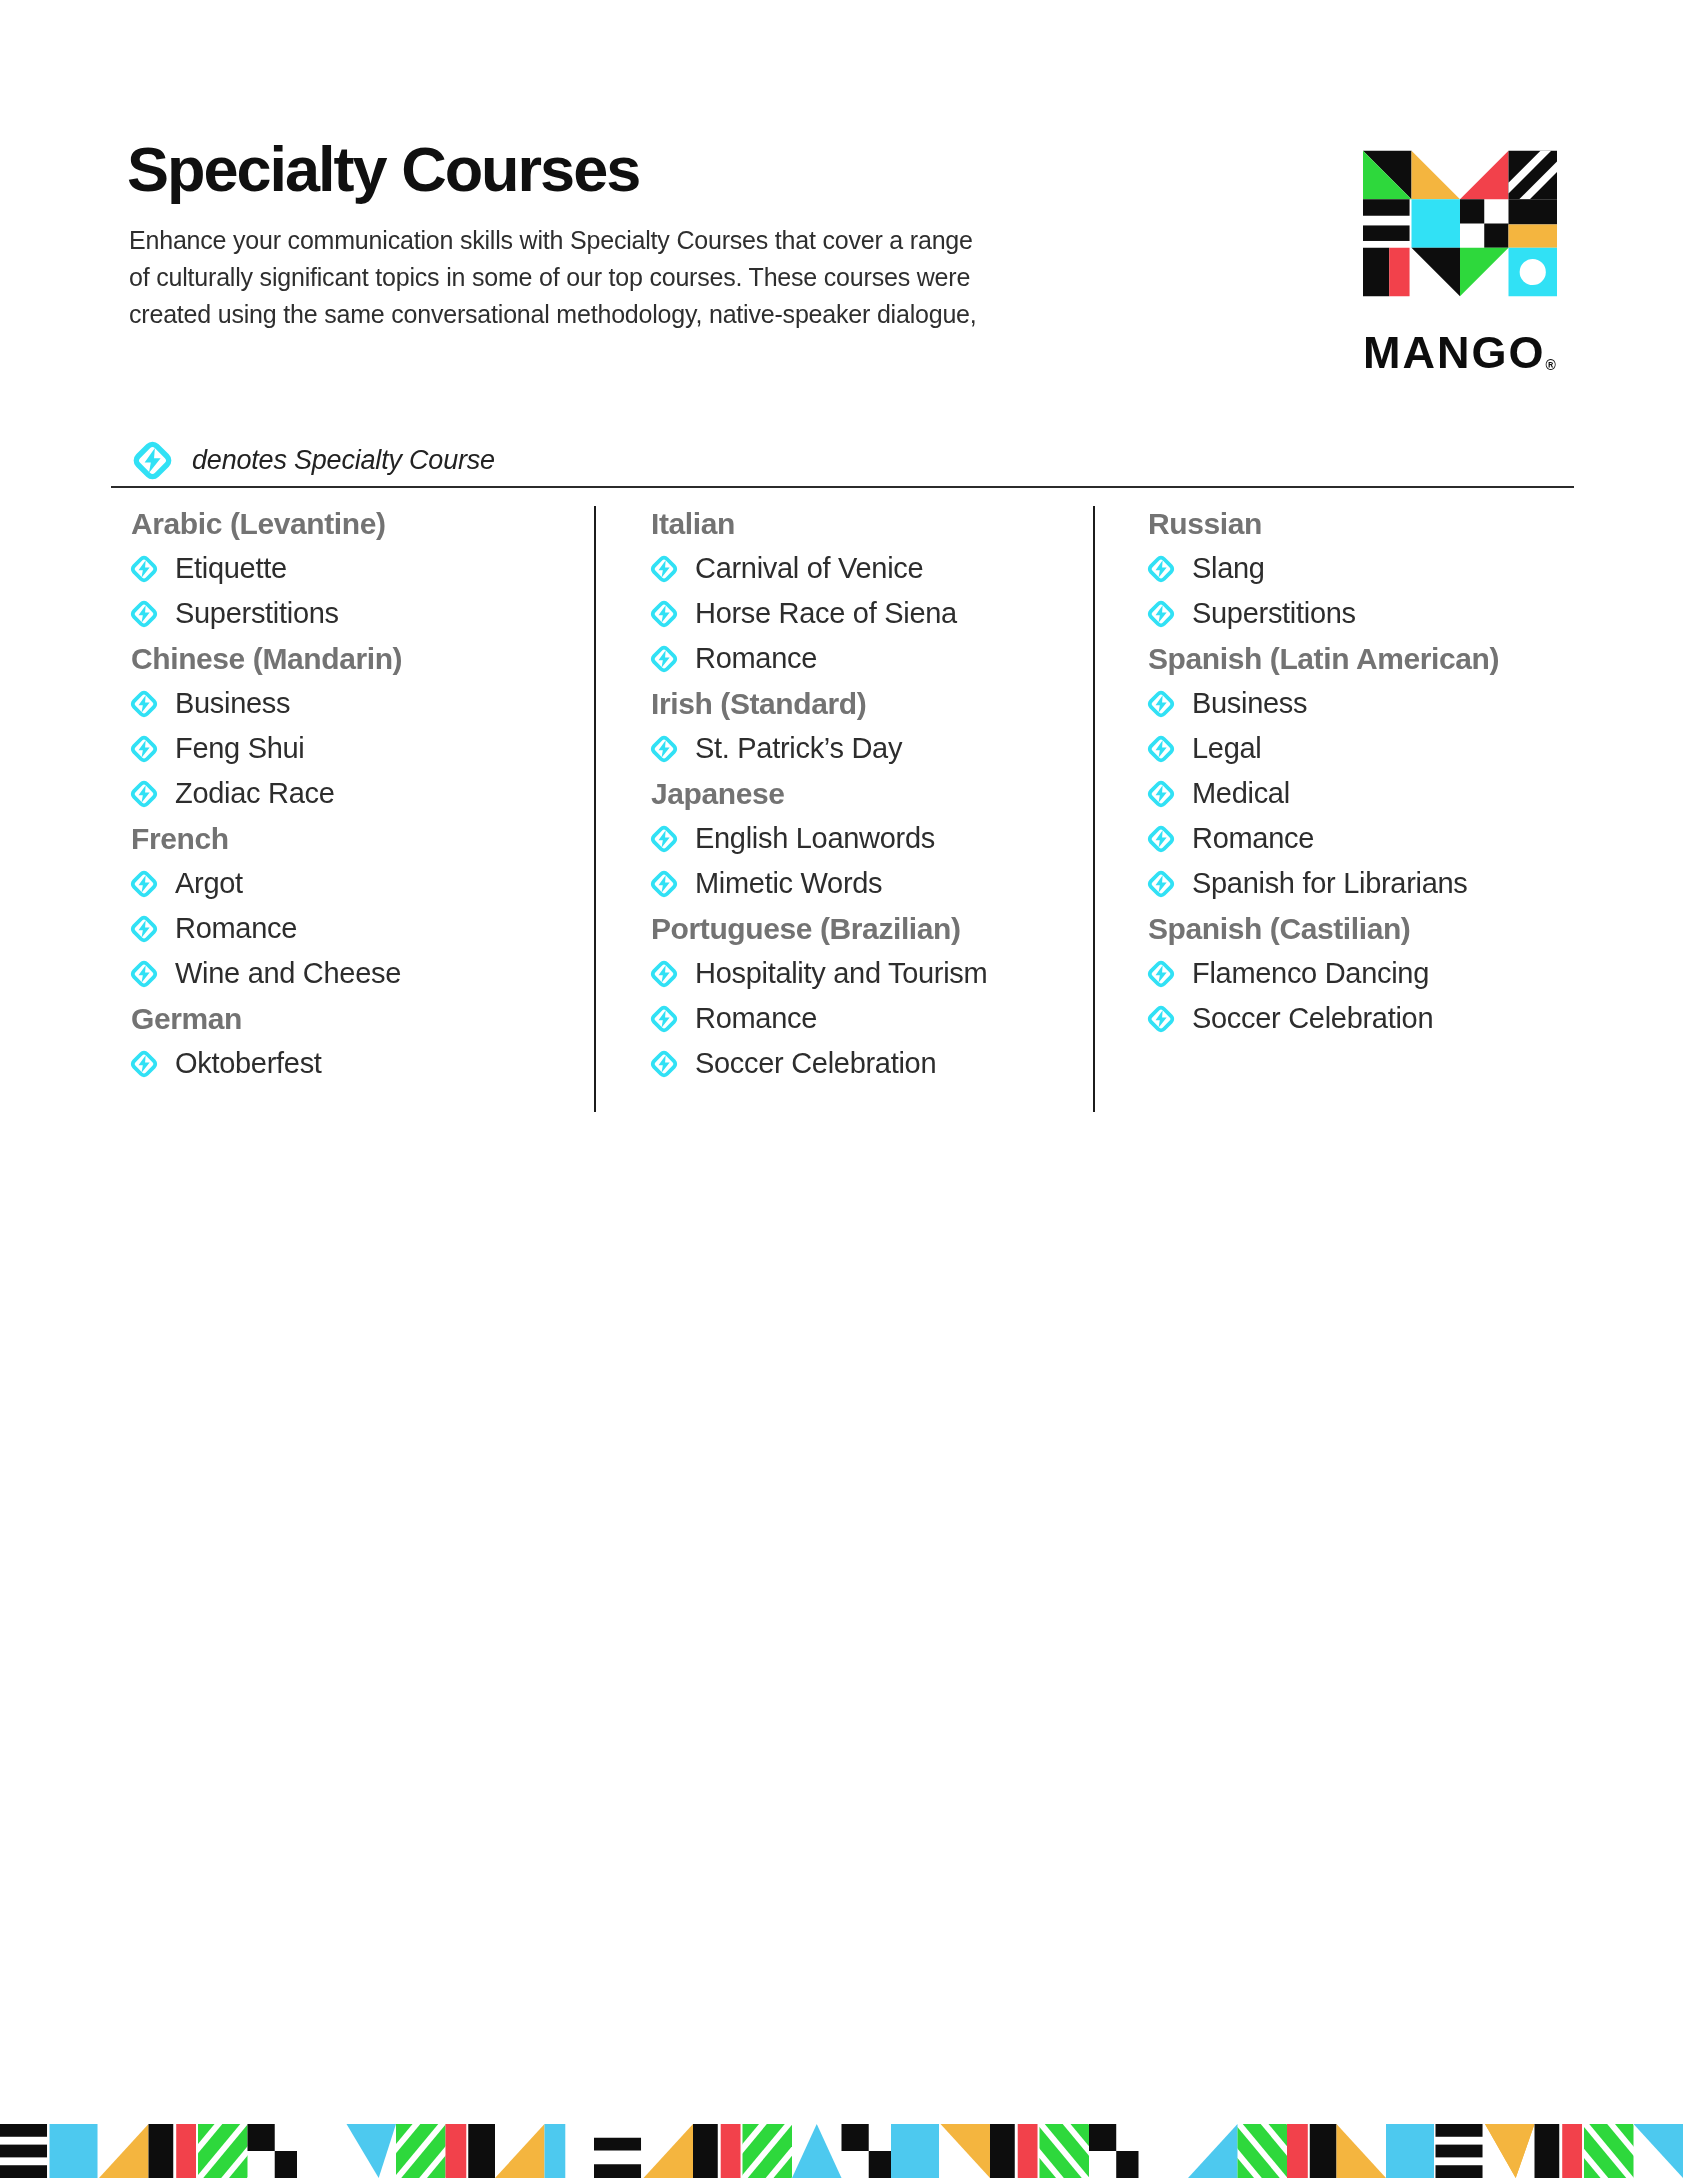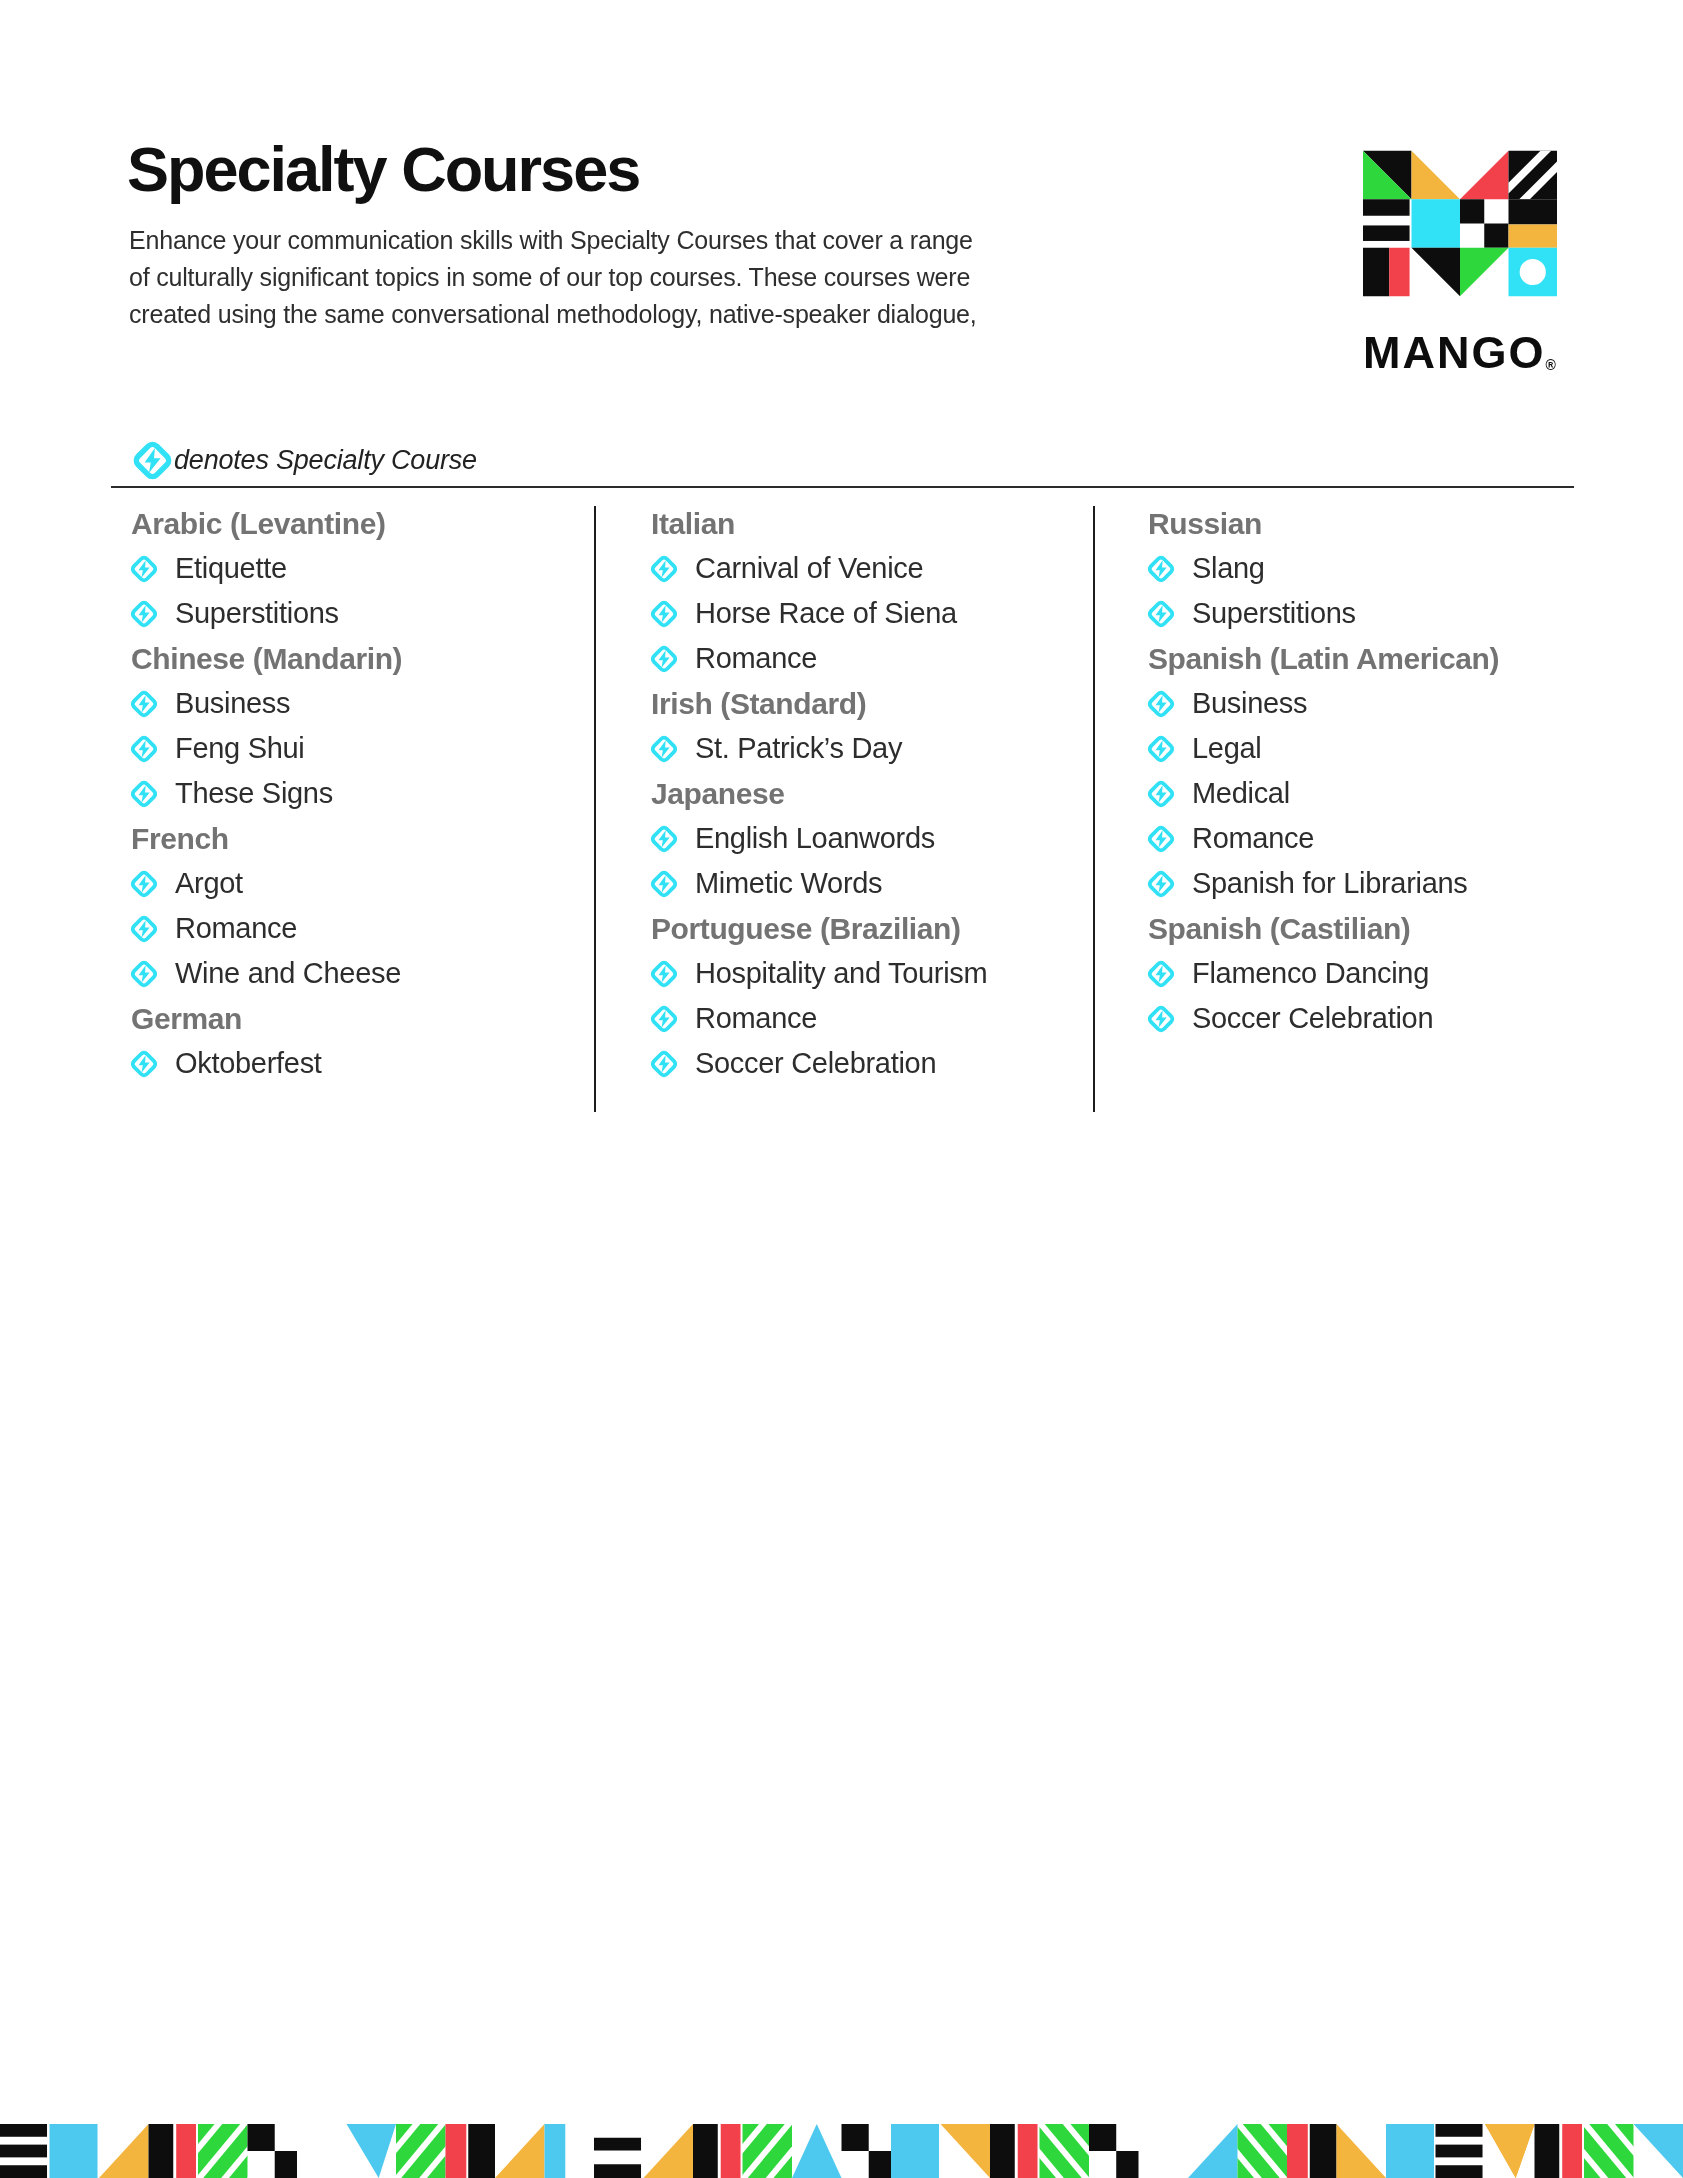--- a/index.html
+++ b/index.html
@@ -15,21 +15,21 @@
   .intro div{white-space:nowrap;letter-spacing:-0.2px;}
 
   .logo{position:absolute;left:1363px;top:150px;width:198px;}
   .logo svg{display:block;}
   .wordmark{
     margin-top:30px;font-size:45px;font-weight:700;letter-spacing:2px;color:#0d0d0d;
     white-space:nowrap;
   }
   .wordmark sup{font-size:14px;letter-spacing:0;vertical-align:baseline;position:relative;top:2px;}
 
-  .key{position:absolute;left:131px;top:439px;display:flex;align-items:center;justify-content:center;}
+  .key{position:absolute;left:131px;top:439px;display:flex;align-items:center;gap:18px;justify-content:center;}
   .key .sc-icon{width:43px;height:43px;}
   .key-label{font-size:27px;font-style:italic;color:#222;letter-spacing:-0.2px;}
 
   .rule{position:absolute;left:111px;top:486px;width:1463px;height:2px;background:#2b2b2b;}
 
   .col{position:absolute;top:501px;}
   .col.c1{left:129px;width:446px;}
   .col.c2{left:649px;width:426px;}
   .col.c3{left:1146px;width:436px;}
   .row{height:45px;display:flex;align-items:center;}
@@ -141,21 +141,21 @@
           </svg>
         </span>
         <span class="item-label">Feng Shui</span>
       </div>
       <div class="row item">
         <span class="sc-icon-wrap">
           <svg class="sc-icon" viewBox="0 0 36 36">
             <use href="#sc-diamond"></use>
           </svg>
         </span>
-        <span class="item-label">These Signs</span>
+        <span class="item-label">Zodiac Race</span>
       </div>
       <div class="row heading">French</div>
       <div class="row item">
         <span class="sc-icon-wrap">
           <svg class="sc-icon" viewBox="0 0 36 36">
             <use href="#sc-diamond"></use>
           </svg>
         </span>
         <span class="item-label">Argot</span>
       </div>

